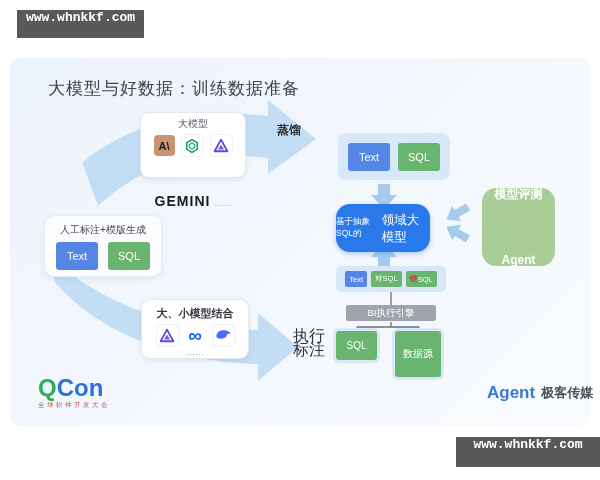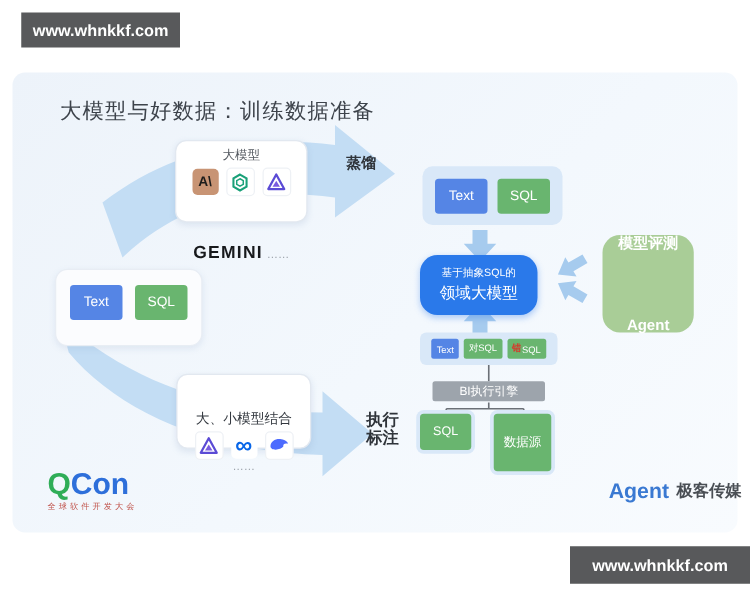--- a/index.html
+++ b/index.html
@@ -5,21 +5,21 @@
   html,body{margin:0;padding:0;}
   body{
     width:600px;height:480px;position:relative;background:#ffffff;
     font-family:"Liberation Sans","DejaVu Sans",sans-serif;
     overflow:hidden;
   }
   .abs{position:absolute;}
   
   .banner{
     background:#58595b;color:#ffffff;font-weight:bold;font-size:13px;
-    display:flex;align-items:center;justify-content:center;z-index:6;
+    display:flex;justify-content:center;z-index:6;font-family:Liberation Mono, monospace;
   }
   .banner-top{left:17px;top:10px;width:127px;height:28px;}
   .banner-bottom{left:456px;top:437px;width:144px;height:30px;}
   
   .slide{
     left:10px;top:58px;width:580px;height:368px;border-radius:10px;
     background:linear-gradient(135deg,#edf3fa 0%,#f3f8fd 55%,#f8fbfe 100%);
     z-index:0;
   }
   .slide-title{
@@ -38,35 +38,35 @@
   .logo-row{display:flex;gap:6px;margin-top:3px;align-items:center;}
   .logo{width:21px;height:21px;border-radius:4px;display:flex;align-items:center;justify-content:center;overflow:hidden;}
   .logo-anthropic{background:#c89474;color:#1d1d1b;font-weight:bold;font-size:11px;}
   .logo-white{background:#ffffff;border:1px solid #eef1f5;}
   .logo-meta{color:#0866e8;font-weight:bold;font-size:19px;background:#ffffff;}
   .brand-row{display:flex;align-items:baseline;margin-top:2px;}
   .brand{font-size:14px;font-weight:bold;letter-spacing:1px;color:#17191c;margin-top:34px;}
   .brand-more{font-size:9px;color:#9aa0a8;margin-left:3px;}
   
   .distill-label{left:277px;top:122px;font-size:12px;color:#2f343a;font-weight:bold;z-index:3;}
-  .exec-label{left:293px;top:329px;font-size:13px;color:#2f343a;font-weight:bold;z-index:3;line-height:14px;text-align:center;}
+  .exec-label{left:293px;top:329px;font-size:16px;color:#2f343a;font-weight:normal;z-index:3;line-height:14px;text-align:center;}
   
   .pair-container{
     background:#d9e8f8;border-radius:8px;z-index:2;display:flex;align-items:center;gap:8px;
     justify-content:center;
   }
   .pair-top{left:338px;top:133px;width:112px;height:47px;}
   .chip{color:#ffffff;display:flex;align-items:center;justify-content:center;border-radius:3px;}
   .chip-blue{background:#5585e5;}
   .chip-green{background:#69b56f;}
   .chip-lg{width:42px;height:28px;font-size:11px;}
   
   .center-model{
     left:336px;top:204px;width:94px;height:48px;background:#2a79ea;border-radius:14px;
-    color:#ffffff;display:flex;flex-direction:column;align-items:center;justify-content:center;
+    color:#ffffff;display:flex;flex-direction:row;align-items:center;justify-content:center;
     z-index:2;box-shadow:0 2px 5px rgba(42,121,234,.35);
   }
   .center-model .l1{font-size:8.5px;}
   .center-model .l2{font-size:12.5px;font-weight:normal;margin-top:1px;}
   
   .agent-box{
     left:482px;top:188px;width:73px;height:78px;background:#a9cd97;border-radius:14px;
     color:#ffffff;display:flex;flex-direction:column;align-items:center;justify-content:center;
     font-size:12px;font-weight:bold;line-height:18px;z-index:2;gap:48px;
   }
@@ -77,21 +77,21 @@
     display:flex;flex-direction:column;align-items:center;padding-top:7px;box-sizing:border-box;
   }
   .manual-label{font-size:10px;color:#41464d;}
   .manual-chips{display:flex;gap:10px;margin-top:5px;}
   
   .combine-box{
     left:141px;top:299px;width:108px;height:60px;background:#ffffff;border-radius:9px;
     border:1px solid #e2e8f0;box-shadow:0 2px 5px rgba(120,150,190,.18);z-index:2;
     display:flex;flex-direction:column;align-items:center;padding-top:6px;box-sizing:border-box;
   }
-  .combine-label{font-size:11px;font-weight:normal;color:#33383f;margin-top:21px;}
+  .combine-label{font-size:11px;font-weight:bold;color:#33383f;}
   .combine-more{font-size:9px;color:#9aa0a8;line-height:6px;margin-top:2px;}
   
   .result-row{left:336px;top:266px;width:110px;height:26px;border-radius:5px;gap:4px;}
   .chip-sm{height:16px;font-size:7.5px;padding:0 4px;border-radius:2px;}
   .wrong-char{color:#d43b2d;font-weight:bold;margin-right:.5px;}
   
   .bi-bar{
     left:346px;top:305px;width:90px;height:16px;background:#9da4ac;border-radius:2px;
     color:#ffffff;font-size:9.5px;display:flex;align-items:center;justify-content:center;z-index:2;
   }
@@ -176,20 +176,21 @@
   <div class="l1">基于抽象SQL的</div>
   <div class="l2">领域大模型</div>
 </div>
 
 <div class="abs agent-box">
   <div>模型评测</div>
   <div>Agent</div>
 </div>
 
 <div class="abs manual-box">
+  <div class="manual-label">人工标注+模版生成</div>
   <div class="manual-chips">
     <div class="chip chip-blue chip-lg">Text</div>
     <div class="chip chip-green chip-lg">SQL</div>
   </div>
 </div>
 
 <div class="abs combine-box">
   <div class="combine-label">大、小模型结合</div>
   <div class="logo-row">
     <div class="logo logo-white">

